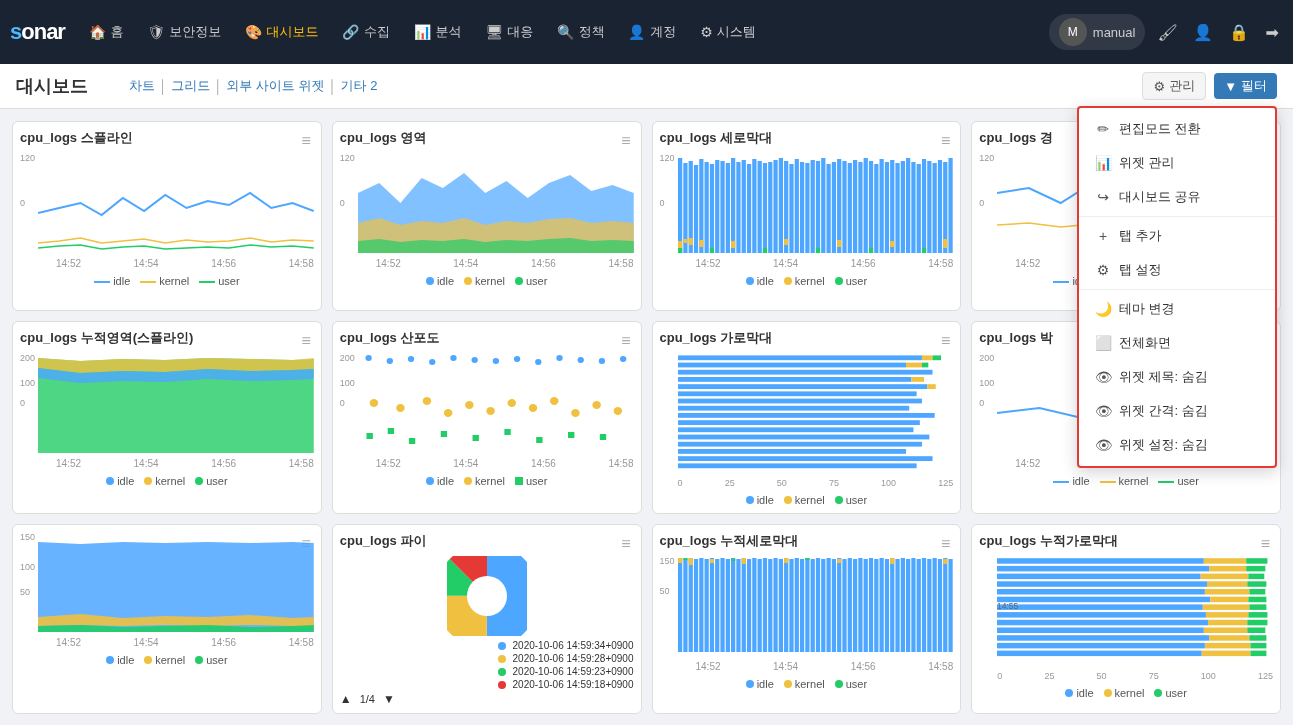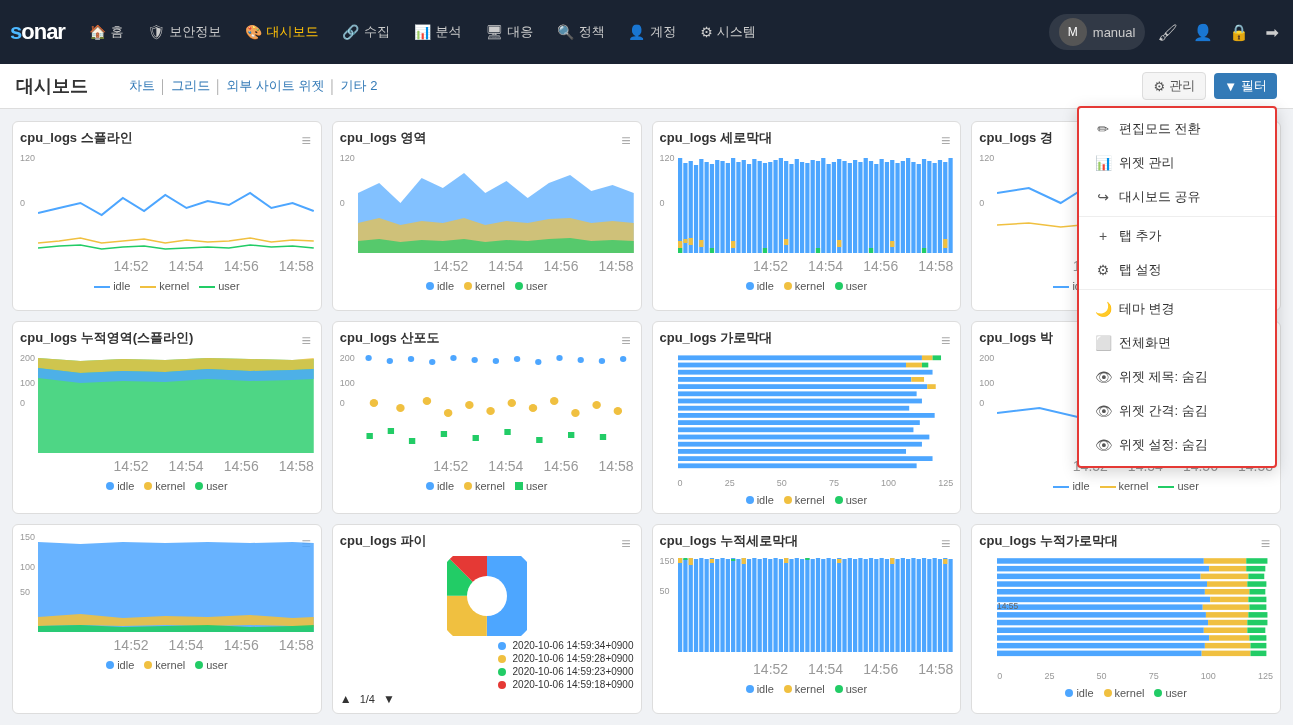--- a/index.html
+++ b/index.html
@@ -188,22 +188,22 @@
       left: 0;
       font-size: 9px;
       color: #999;
     }
     .chart-wrap {
       position: relative;
       padding-left: 18px;
     }
     .xaxis-labels {
       display: flex;
-      justify-content: flex-end;
-      font-size: 14px;
+      justify-content: space-between;
+      font-size: 10px;
       color: #999;
       padding-left: 18px;
       margin-top: 2px;
       gap: 20px;
     }
   </style>
 </head>
 <body>
 
 <nav class="topnav">

